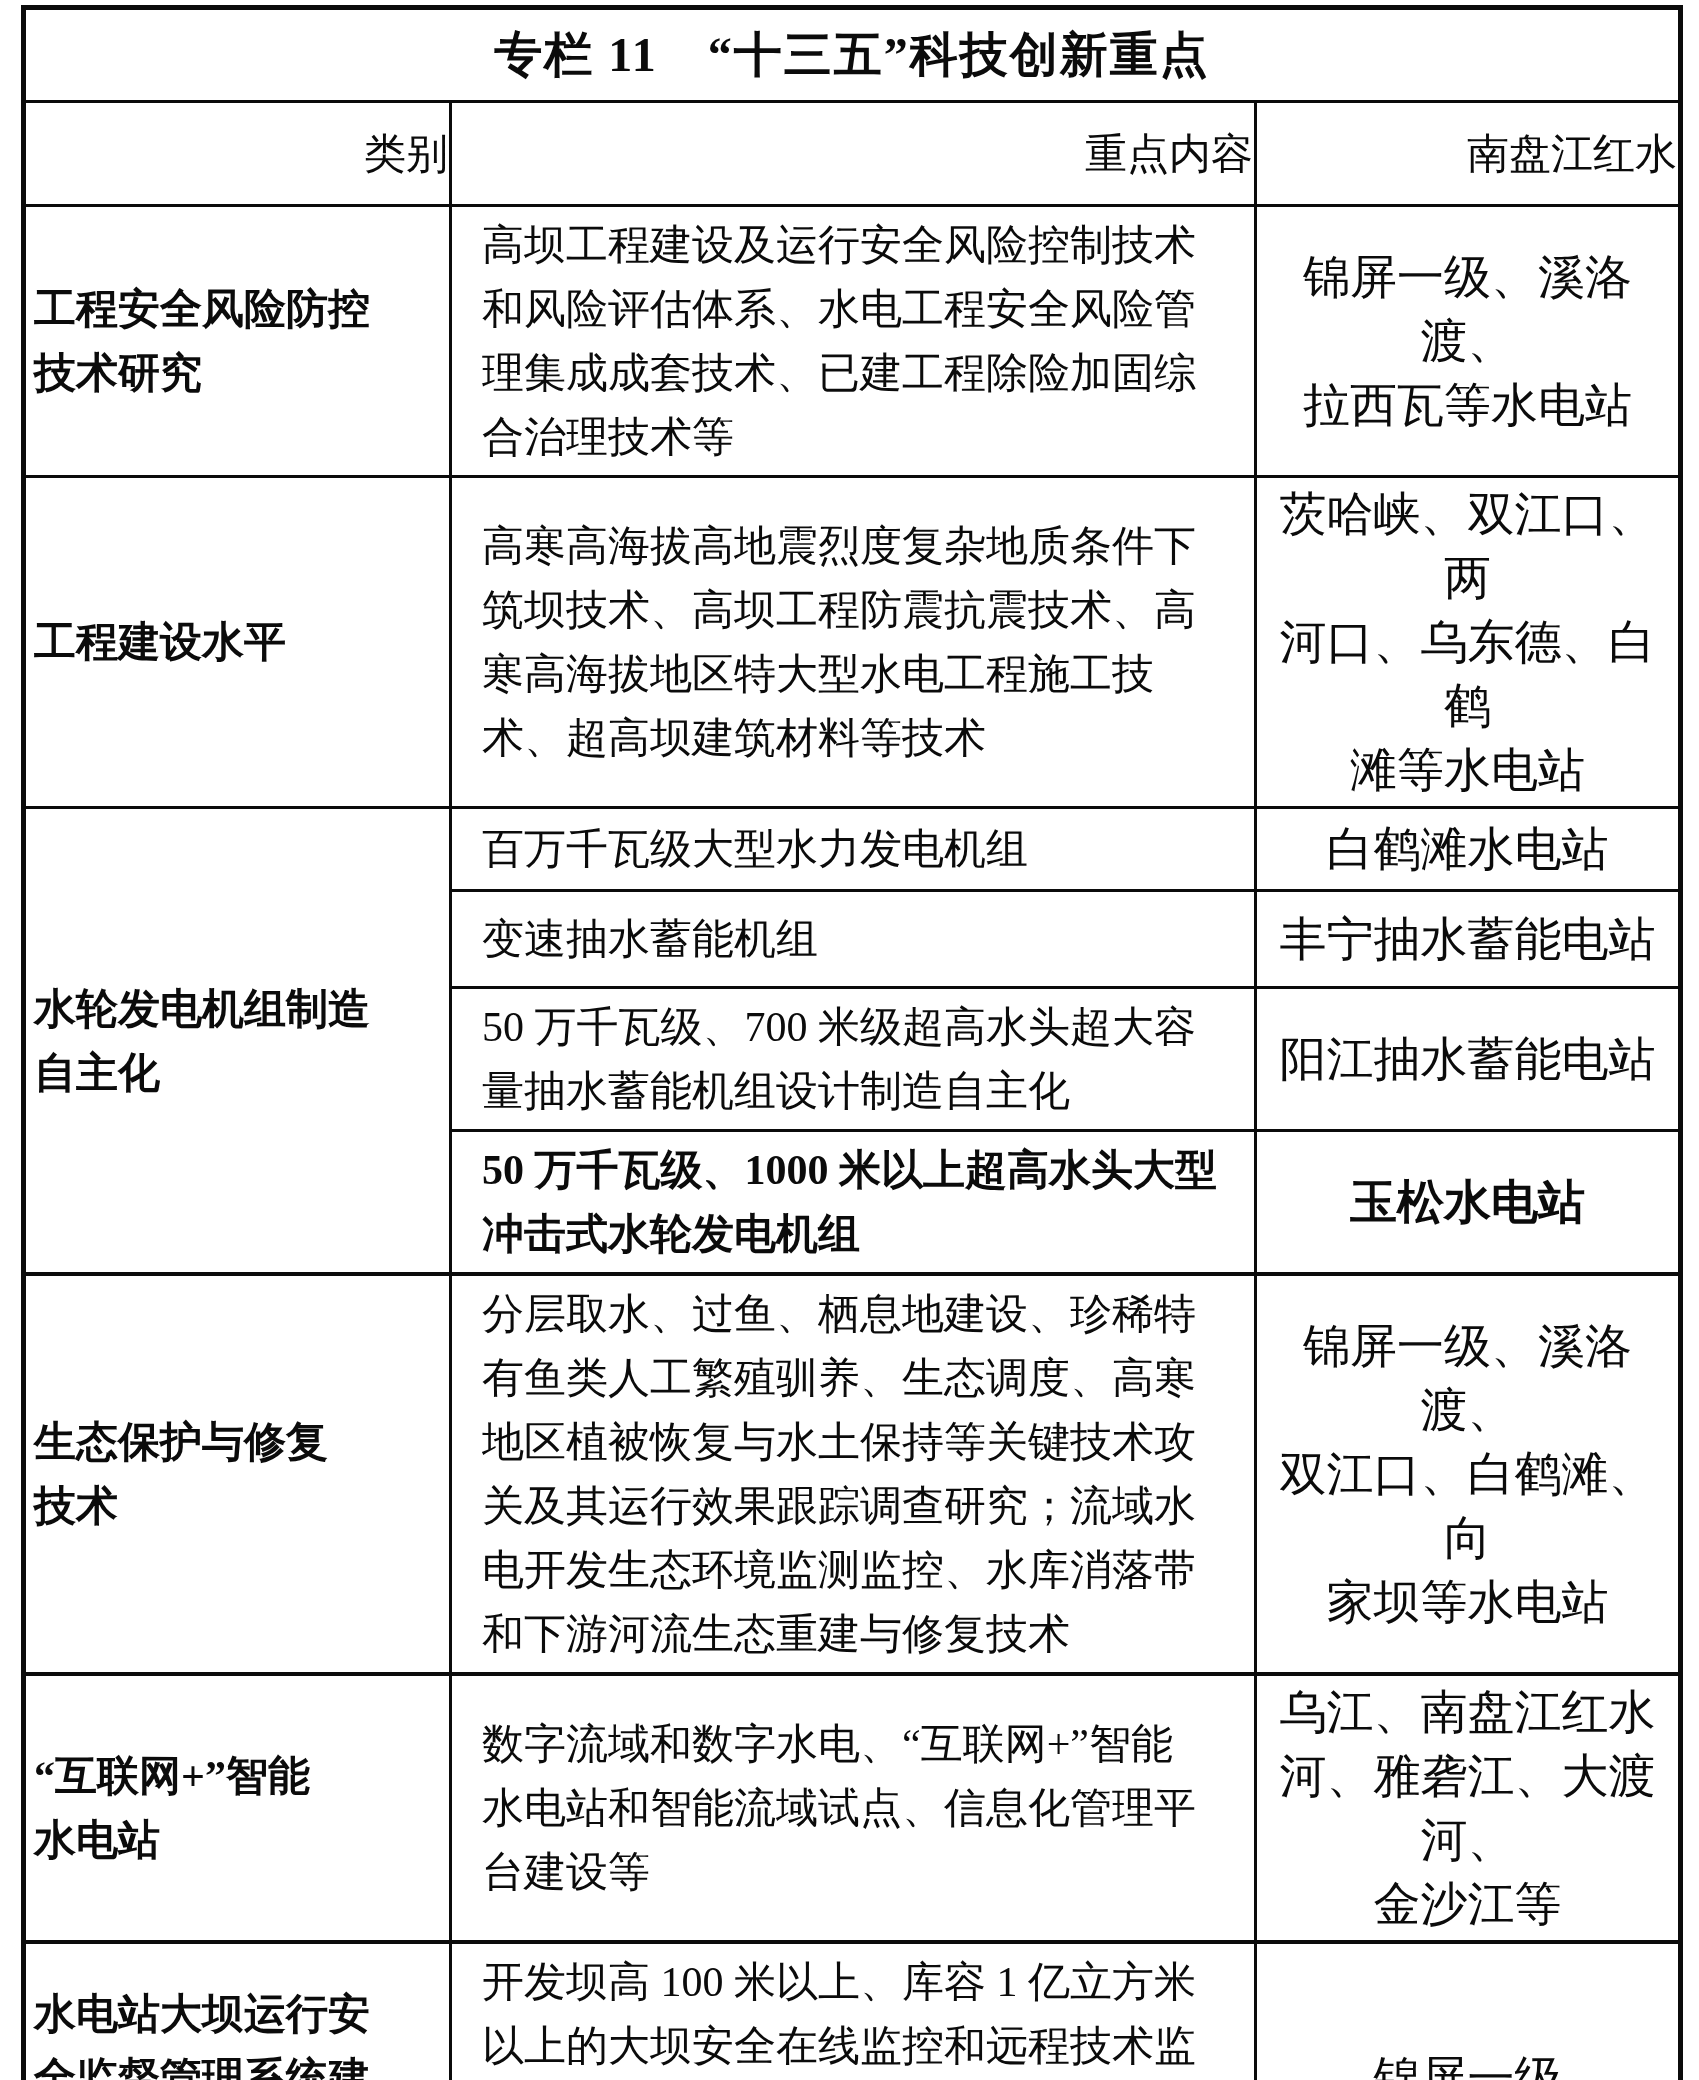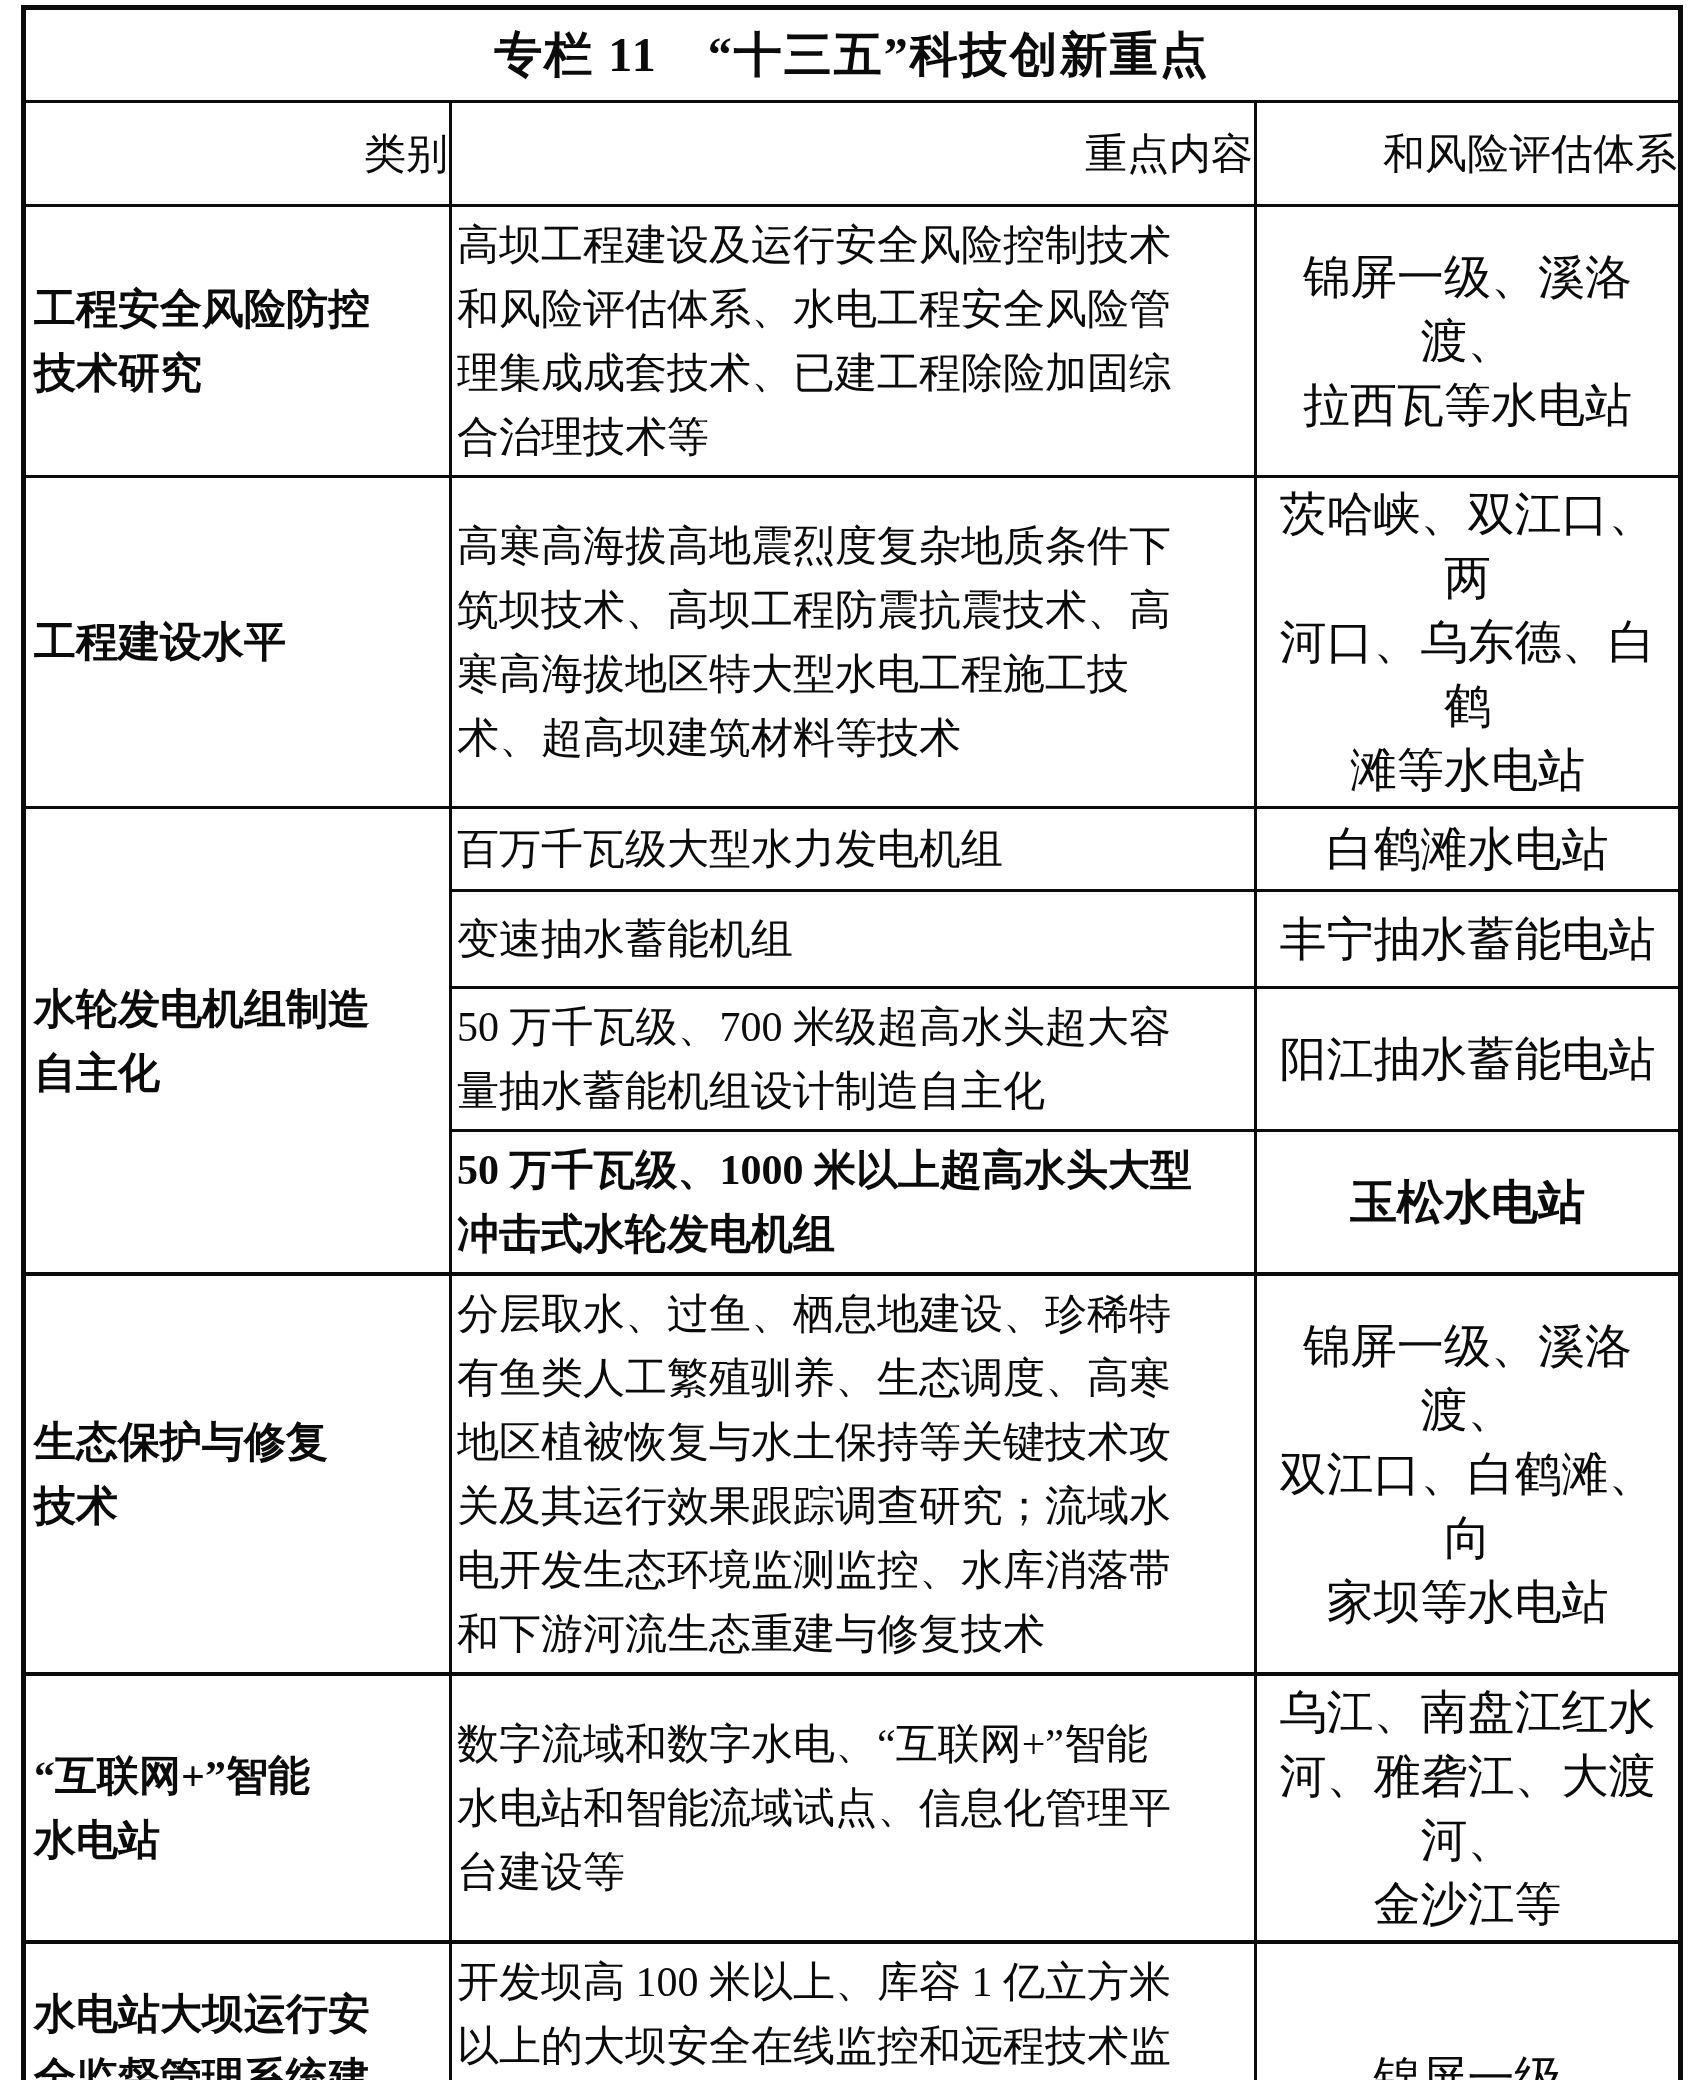--- a/index.html
+++ b/index.html
@@ -50,21 +50,21 @@
     white-space: pre;
   }
   .hdr td { text-align: right; }
   .cat {
     text-align: left;
     padding: 4px 8px;
     font-weight: bold;
   }
   .cnt {
     text-align: left;
-    padding: 6px 12px 6px 5px;
+    padding: 6px 12px 6px 30px;
   }
   .prj {
     text-align: center;
     padding: 4px 2px;
     font-size: 47px;
   }
 </style>
 </head>
 <body>
 
@@ -77,21 +77,21 @@
       </colgroup>
 
     <tbody>
         <tr style="height:94px;">
       <td colspan="3" class="title">专栏 11　“十三五”科技创新重点</td>
     </tr>
 
     <tr class="hdr" style="height:104px;">
       <td>类别</td>
       <td>重点内容</td>
-      <td>和风险评估体系</td>
+      <td>南盘江红水</td>
     </tr>
 
     <tr style="height:263px;">
       <td class="cat">工程安全风险防控
 技术研究</td>
       <td class="cnt">高坝工程建设及运行安全风险控制技术
 和风险评估体系、水电工程安全风险管
 理集成成套技术、已建工程除险加固综
 合治理技术等</td>
       <td class="prj">锦屏一级、溪洛渡、

